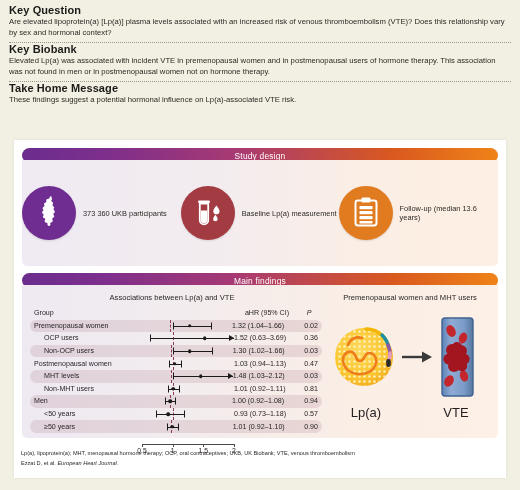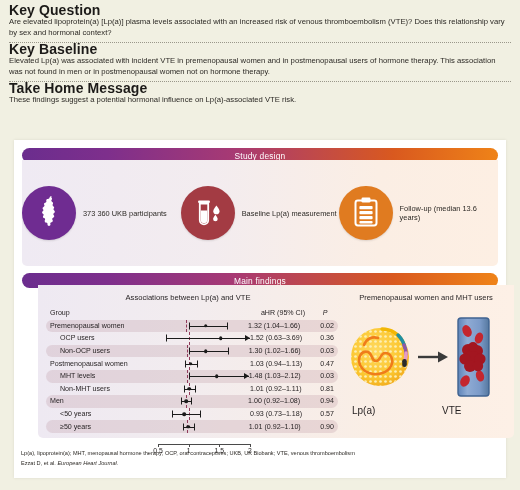--- a/index.html
+++ b/index.html
@@ -13,21 +13,21 @@
   #page { position: relative; width: 520px; height: 490px; }
 
   
   .summary { padding: 4px 9px 0 9px; }
   .sblock { padding-bottom: 3px; }
   .sep {
     border-top: 1px dotted #9a978a;
     height: 0; margin: 0 0 0 0;
   }
   .sb-title {
-    font-size: 14px; font-weight: bold; letter-spacing: .1px;
+    font-size: 11px; font-weight: bold; letter-spacing: .1px;
     line-height: 12px; color: #1c1a18;
   }
   .sb-body {
     font-size: 7.7px; line-height: 11.4px; color: #2c2925;
     max-width: 500px;
   }
 
   
   .card {
     position: absolute; left: 14px; top: 140px;
@@ -66,21 +66,21 @@
   .c-purple { background: #6f2c91; }
   .c-maroon { background: #a33b43; }
   .c-orange { background: #e07b20; }
   .design-cap { font-size: 7.4px; color: #2c2925; }
 
   
   .panel-main {
     position: absolute; left: 8px; top: 133px; width: 476px; height: 121px;
   }
   .main-body {
-    position: absolute; left: 16px; top: 12px; width: 476px; height: 153px;
+    position: absolute; left: 0; top: 12px; width: 476px; height: 153px;
     background: linear-gradient(to right, #eee9f2 0%, #f2ecef 30%, #faeee5 70%, #fdf0e6 100%);
     border-bottom-left-radius: 5px; border-bottom-right-radius: 5px;
   }
   .sub-h {
     position: absolute; font-size: 7.6px; font-weight: 500; color: #231f20;
   }
   #sub-left  { left: 0; top: 8px; width: 300px; text-align: center; }
   #sub-right { left: 300px; top: 8px; width: 176px; text-align: center; }
 
   
@@ -135,21 +135,21 @@
   .axis .tlab {
     position: absolute; top: 3px; font-size: 6.8px; color: #231f20;
     transform: translateX(-50%);
   }
 
   
   .illus {
     position: absolute; left: 300px; top: 24px; width: 176px; height: 126px;
   }
   .ill-cap {
-    position: absolute; font-size: 10px; color: #231f20; 
+    position: absolute; font-size: 13px; color: #231f20; text-align: center;
     width: 60px;
   }
   #cap-lpa { left: 14px; top: 96px; }
   #cap-vte { left: 104px; top: 96px; }
 
   
   .foot {
     position: absolute; left: 21px; top: 448px; width: 480px;
   }
   .foot-line { font-size: 5.6px; line-height: 10px; color: #2c2925; }
@@ -163,21 +163,21 @@
   <div class="summary">
 
     <div class="sblock">
       <div class="sb-title">Key Question</div>
       <div class="sb-body">Are elevated lipoprotein(a) [Lp(a)] plasma levels associated with an increased risk of venous thromboembolism (VTE)? Does this relationship vary by sex and hormonal context?</div>
     </div>
 
     <div class="sep"></div>
 
     <div class="sblock">
-      <div class="sb-title">Key Baseline</div>
+      <div class="sb-title">Key Biobank</div>
       <div class="sb-body">Elevated Lp(a) was associated with incident VTE in premenopausal women and in postmenopausal users of hormone therapy. This association was not found in men or in postmenopausal women not on hormone therapy.</div>
     </div>
 
     <div class="sep"></div>
 
     <div class="sblock">
       <div class="sb-title">Take Home Message</div>
       <div class="sb-body">These findings suggest a potential hormonal influence on Lp(a)-associated VTE risk.</div>
     </div>
 

